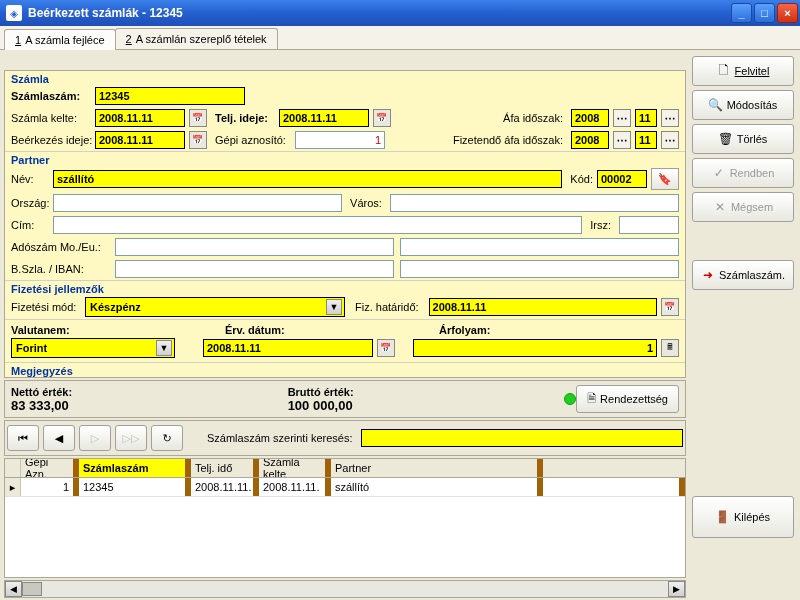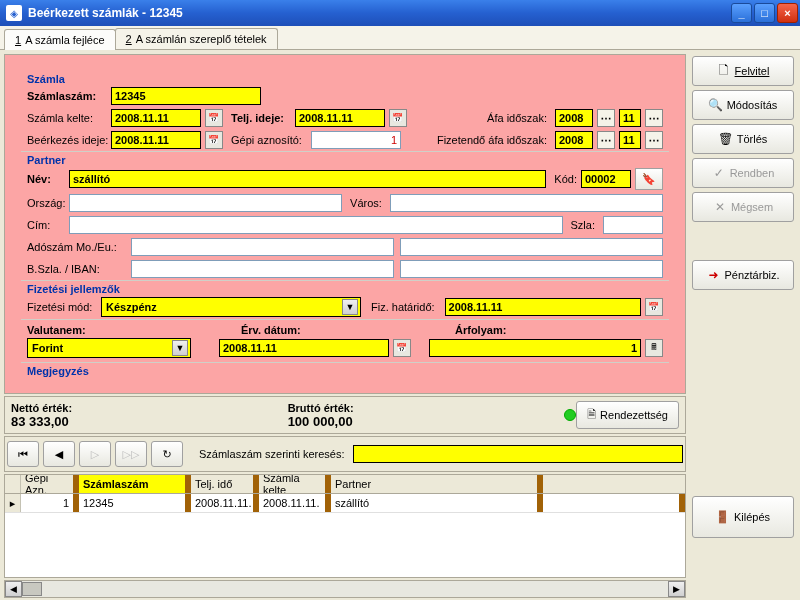--- a/index.html
+++ b/index.html
@@ -20,21 +20,21 @@
 .content { display: flex; height: 548px; background: #ece9d8; }
 .main { flex: 1; padding: 4px 4px 0 4px; display: flex; flex-direction: column; }
 .sidebar { width: 110px; padding: 6px 6px 0 2px; display: flex; flex-direction: column; gap: 4px; }
 
 .sidebtn { height: 30px; border: 1px solid #a0a0a0; border-radius: 3px; background: linear-gradient(to bottom, #fff, #e8e8e0); display: flex; align-items: center; justify-content: center; gap: 4px; cursor: pointer; }
 .sidebtn.disabled { color: #999; }
 .sidebtn .ico { width: 14px; height: 14px; display: inline-flex; align-items: center; justify-content: center; font-size: 12px; }
 .sidebtn.tall { height: 42px; }
 .sidegap { flex: 1; }
 
-.form-area { border: 1px solid #aca899; background: #fca5a5; padding: 16px; overflow: hidden; }
+.form-area { border: 1px solid #aca899; background: #fef9c3; padding: 0; overflow: hidden; margin-top: 16px; }
 .section-title { color: #0033aa; font-weight: bold; padding: 2px 6px 0 6px; border-top: 1px solid #d0d0c8; }
 .section-title.first { border-top: none; }
 .frow { display: flex; align-items: center; padding: 2px 6px; gap: 4px; }
 .lbl { white-space: nowrap; }
 .yfield { background: #ffff00; border: 1px solid #000; height: 18px; padding: 1px 3px; display: flex; align-items: center; font-weight: bold; }
 .wfield { background: #fff; border: 1px solid #7f9db9; height: 18px; padding: 1px 3px; display: flex; align-items: center; }
 .datebtn { width: 18px; height: 18px; border: 1px solid #888; background: #e8e8e0; display: flex; align-items: center; justify-content: center; font-size: 9px; cursor: pointer; }
 .dotbtn { width: 18px; height: 18px; border: 1px solid #888; background: #f5f3e9; display: flex; align-items: center; justify-content: center; cursor: pointer; font-weight: bold; }
 
 .combo { background: #ffff00; border: 1px solid #000; height: 20px; display: flex; align-items: center; padding: 0 2px 0 4px; font-weight: bold; }
@@ -112,36 +112,36 @@
         <div class="wfield" style="width:90px;justify-content:flex-end;color:#c00">1</div>
         <span class="lbl" style="flex:1;text-align:right;margin-right:4px">Fizetendő áfa időszak:</span>
         <div class="yfield" style="width:38px">2008</div>
         <div class="dotbtn">⋯</div>
         <div class="yfield" style="width:22px">11</div>
         <div class="dotbtn">⋯</div>
       </div>
 
       <div class="section-title">Partner</div>
       <div class="frow">
-        <span class="lbl" style="width:38px;font-weight:bold">Név:</span>
+        <span class="lbl" style="width:38px;font-weight:normal">Név:</span>
         <div class="yfield" style="flex:1">szállító</div>
         <span class="lbl" style="margin-left:4px">Kód:</span>
         <div class="yfield" style="width:50px">00002</div>
         <div class="partner-lookup">🔖</div>
       </div>
       <div class="frow">
         <span class="lbl" style="width:38px">Ország:</span>
         <div class="wfield" style="flex:1"></div>
         <span class="lbl" style="margin:0 4px">Város:</span>
         <div class="wfield" style="flex:1"></div>
       </div>
       <div class="frow">
         <span class="lbl" style="width:38px">Cím:</span>
         <div class="wfield" style="flex:1"></div>
-        <span class="lbl" style="margin:0 4px">Szla:</span>
+        <span class="lbl" style="margin:0 4px">Irsz:</span>
         <div class="wfield" style="width:60px"></div>
       </div>
       <div class="frow">
         <span class="lbl" style="width:100px">Adószám Mo./Eu.:</span>
         <div class="wfield" style="flex:1"></div>
         <div class="wfield" style="flex:1;margin-left:2px"></div>
       </div>
       <div class="frow">
         <span class="lbl" style="width:100px">B.Szla. / IBAN:</span>
         <div class="wfield" style="flex:1"></div>
@@ -198,21 +198,21 @@
           <span>Rendezettség</span>
         </div>
     </div>
 
     <div class="navrow">
       <div class="navbtn">⏮</div>
       <div class="navbtn">◀</div>
       <div class="navbtn disabled">▷</div>
       <div class="navbtn disabled">▷▷</div>
       <div class="navbtn">↻</div>
-      <span class="lbl" style="margin-left:12px">Számlaszám szerinti keresés:</span>
+      <span class="lbl" style="margin-left:20px">Számlaszám szerinti keresés:</span>
       <div class="yfield" style="flex:1;margin-left:4px"></div>
     </div>
 
     <div class="grid">
       <div class="ghead">
         <div class="rowmark"></div>
         <div class="gcell" style="width:58px">Gépi Azn.</div>
         <div class="gcell sort" style="width:112px">Számlaszám</div>
         <div class="gcell" style="width:68px">Telj. idő</div>
         <div class="gcell" style="width:72px">Számla kelte</div>
@@ -255,21 +255,21 @@
         <span class="ico">✓</span>
         <span>Rendben</span>
       </div>
     <div class="sidebtn disabled">
         <span class="ico">✕</span>
         <span>Mégsem</span>
       </div>
     <div style="height:30px"></div>
     <div class="sidebtn">
         <span class="ico" style="color:#c00">➜</span>
-        <span>Pénztárbiz.</span>
+        <span>Számlaszám.</span>
       </div>
     <div class="sidegap"></div>
     <div class="sidebtn tall" style="margin-bottom:60px">
         <span class="ico">🚪</span>
         <span>Kilépés</span>
       </div>
   </div>
 </div>
 
 </body></html>

